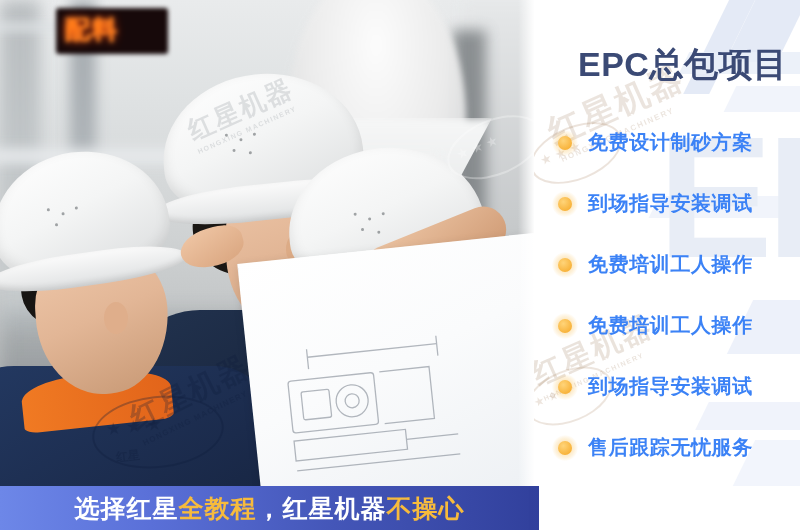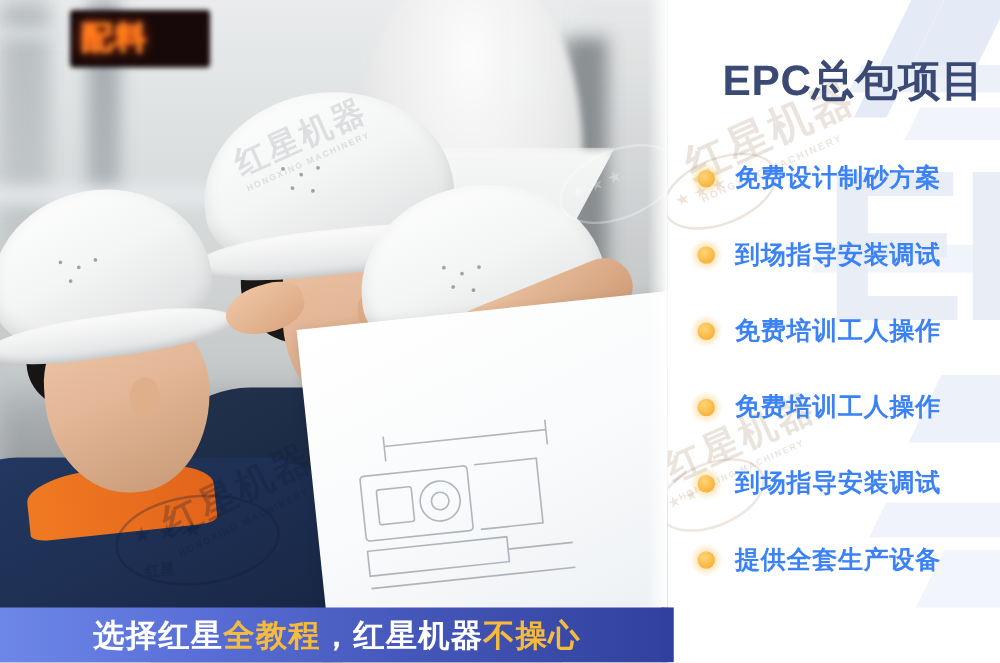--- a/index.html
+++ b/index.html
@@ -545,21 +545,21 @@
             <span class="halo"></span>
             <span class="core"></span>
           </span>
         <span class="txt">到场指导安装调试</span>
       </div>
       <div class="feature">
         <span class="dot">
             <span class="halo"></span>
             <span class="core"></span>
           </span>
-        <span class="txt">提供全套生产设备</span>
+        <span class="txt">售后跟踪无忧服务</span>
       </div>
     </div>
   </div>
 
   <div class="banner">
     <div class="line">
       <span>选择红星</span><span class="hl">全教程</span><span>，红星机器</span><span class="hl">不操心</span>
     </div>
     <div class="banner-fade"></div>
   </div>

